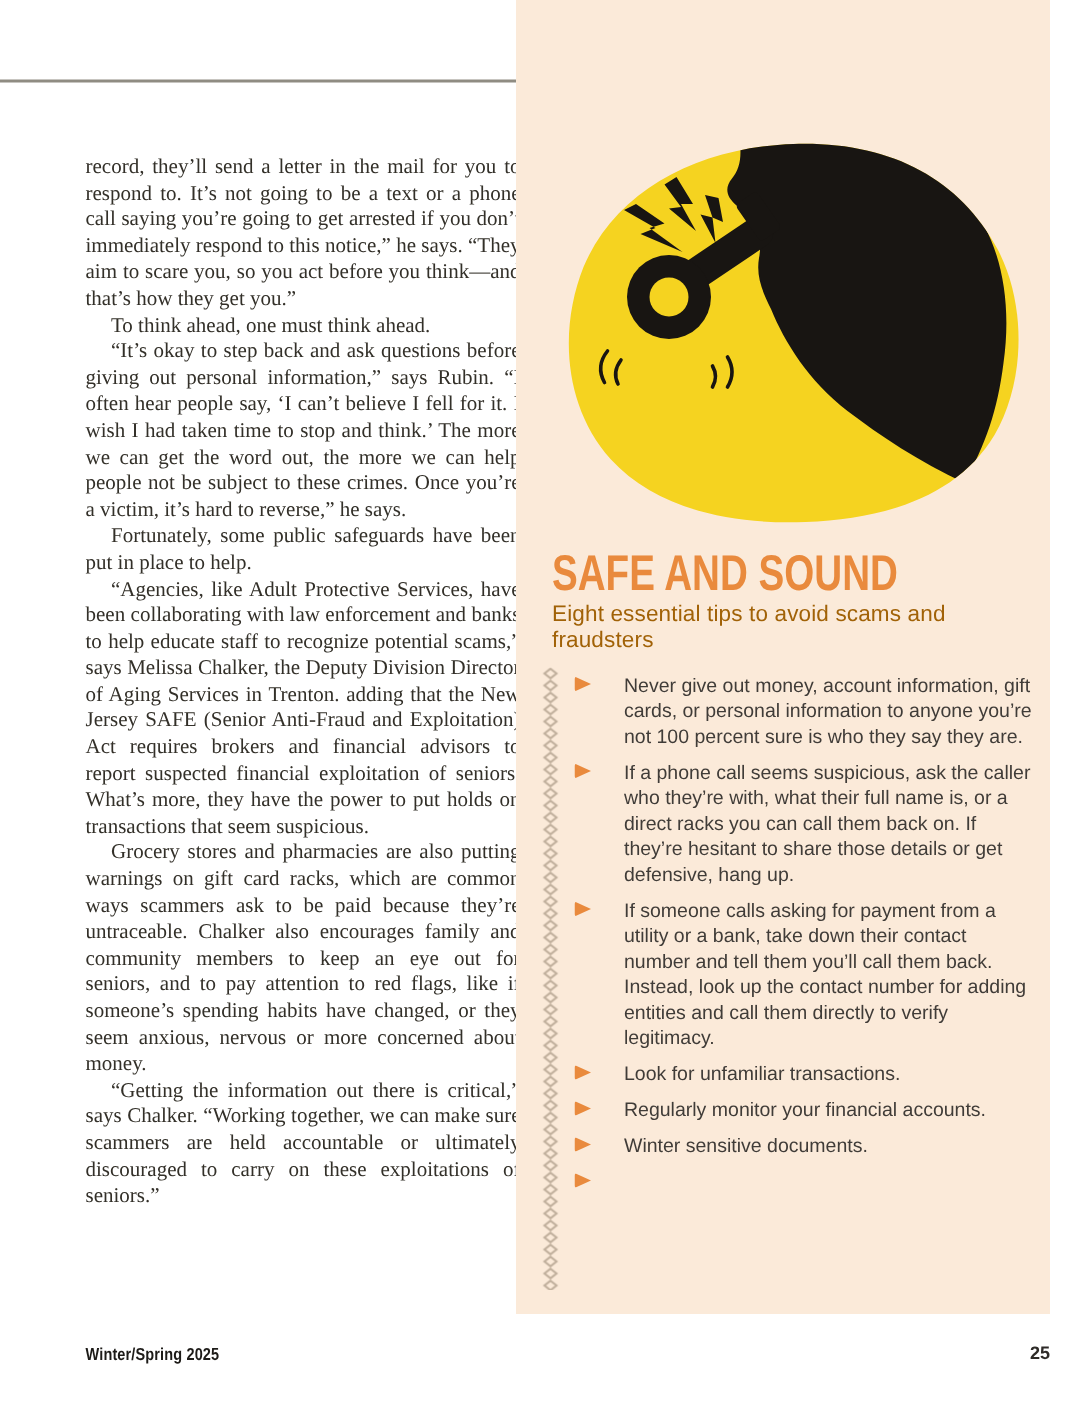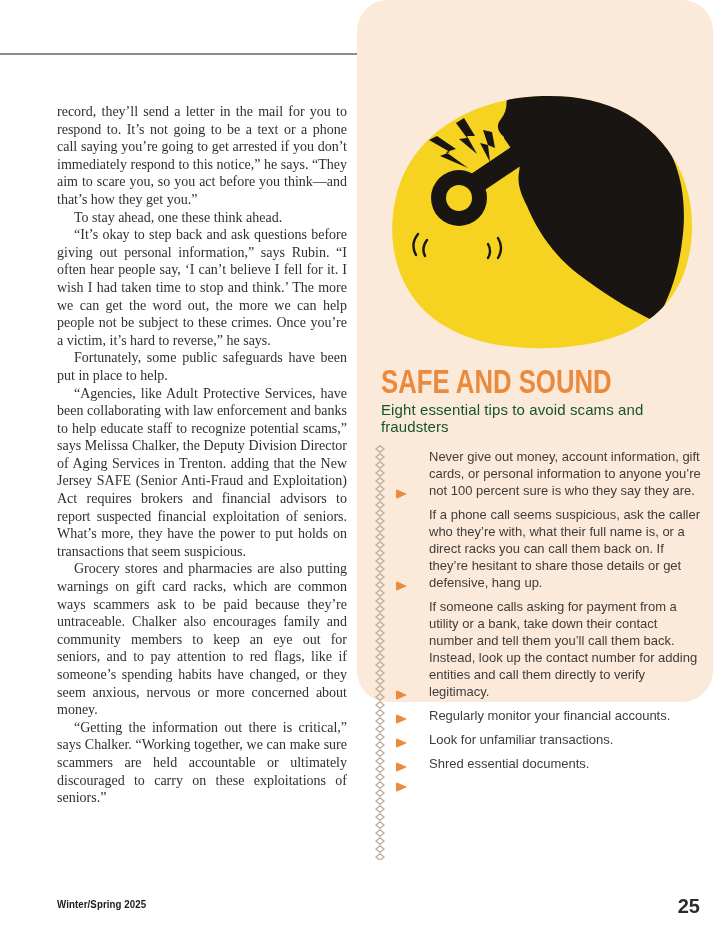--- a/index.html
+++ b/index.html
@@ -15,75 +15,74 @@
   .article-col{
     position:absolute;left:57px;top:103px;width:290px;
     font-family:"Liberation Serif",serif;
     font-size:14px;line-height:17.6px;color:#333029;
     text-align:justify;
   }
   .article-col p{margin:0;}
   .article-col p.indent{text-indent:17px;}
   
   .side-panel{
-    position:absolute;left:357px;top:0;width:356px;height:702px;
+    position:absolute;left:344px;top:0;width:356px;height:876px;
     background:#fbead9;
-    border-radius:31px;
   }
   .illustration{
     position:absolute;left:23px;top:92px;width:324px;height:262px;
   }
   .side-title{
     position:absolute;left:24px;top:363px;
     font-size:31px;font-weight:900;color:#e98a3d;
     letter-spacing:0px;white-space:nowrap;
     transform:scale(0.83,1.08);transform-origin:left top;
   }
   .side-subtitle{
     position:absolute;left:24px;top:401px;width:330px;
-    font-size:15px;color:#14532d;letter-spacing:0.1px;
+    font-size:15px;color:#a16207;letter-spacing:0.1px;
   }
   .tips-wrap{
     position:absolute;left:17px;top:445px;width:330px;display:flex;
   }
   .zigzag{flex:0 0 12px;margin-right:10px;}
   .tips-list{flex:1;padding-top:3px;}
   .tip{
-    display:flex;align-items:flex-end;margin-bottom:7px;
+    display:flex;align-items:flex-start;margin-bottom:7px;
     font-size:13px;line-height:17px;color:#403c38;
   }
   .tip-bullet{
     flex:0 0 13px;margin-right:9px;margin-top:3px;
     width:0;height:0;
     border-left:11px solid #e98a3d;
     border-top:5.5px solid transparent;
     border-bottom:5.5px solid transparent;
     border-radius:2px;
   }
   .tip-text{flex:1;max-width:272px;}
   
   .footer-issue{
     position:absolute;left:57px;top:897px;
     font-size:11px;font-weight:bold;color:#1d1b18;
     transform:scale(0.88,1.05);transform-origin:left top;
     letter-spacing:0.1px;
   }
   .page-num{
     position:absolute;right:28px;top:895px;
-    font-size:20px;font-weight:bold;color:#2e2b28;margin-left:34px;
+    font-size:12px;font-weight:bold;color:#2e2b28;margin-left:34px;
   }
 </style>
 </head>
 <body>
 
 <div class="top-rule"></div>
 
 <div class="article-col">
   <p>record, they’ll send a letter in the mail for you to respond to. It’s not going to be a text or a phone call saying you’re going to get arrested if you don’t immediately respond to this notice,” he says. “They aim to scare you, so you act before you think—and that’s how they get you.”</p>
-  <p class="indent">To stay ahead, one these think ahead.</p>
+  <p class="indent">To think ahead, one must think ahead.</p>
   <p class="indent">“It’s okay to step back and ask questions before giving out personal information,” says Rubin. “I often hear people say, ‘I can’t believe I fell for it. I wish I had taken time to stop and think.’ The more we can get the word out, the more we can help people not be subject to these crimes. Once you’re a victim, it’s hard to reverse,” he says.</p>
   <p class="indent">Fortunately, some public safeguards have been put in place to help.</p>
   <p class="indent">“Agencies, like Adult Protective Services, have been collaborating with law enforcement and banks to help educate staff to recognize potential scams,” says Melissa Chalker, the Deputy Division Director of Aging Services in Trenton. adding that the New Jersey SAFE (Senior Anti-Fraud and Exploitation) Act requires brokers and financial advisors to report suspected financial exploitation of seniors. What’s more, they have the power to put holds on transactions that seem suspicious.</p>
   <p class="indent">Grocery stores and pharmacies are also putting warnings on gift card racks, which are common ways scammers ask to be paid because they’re untraceable. Chalker also encourages family and community members to keep an eye out for seniors, and to pay attention to red flags, like if someone’s spending habits have changed, or they seem anxious, nervous or more concerned about money.</p>
   <p class="indent">“Getting the information out there is critical,” says Chalker. “Working together, we can make sure scammers are held accountable or ultimately discouraged to carry on these exploitations of seniors.”</p>
 </div>
 
 <div class="side-panel">
 
   <svg class="illustration" viewBox="0 0 324 262" aria-hidden="true">
@@ -148,29 +147,29 @@
       <div class="tip">
         <span class="tip-bullet"></span>
         <span class="tip-text">If a phone call seems suspicious, ask the caller who they’re with, what their full name is, or a direct racks you can call them back on. If they’re hesitant to share those details or get defensive, hang up.</span>
       </div>
       <div class="tip">
         <span class="tip-bullet"></span>
         <span class="tip-text">If someone calls asking for payment from a utility or a bank, take down their contact number and tell them you’ll call them back. Instead, look up the contact number for adding entities and call them directly to verify legitimacy.</span>
       </div>
       <div class="tip">
         <span class="tip-bullet"></span>
+        <span class="tip-text">Look for unfamiliar transactions.</span>
+      </div>
+      <div class="tip">
+        <span class="tip-bullet"></span>
         <span class="tip-text">Regularly monitor your financial accounts.</span>
       </div>
       <div class="tip">
         <span class="tip-bullet"></span>
-        <span class="tip-text">Look for unfamiliar transactions.</span>
-      </div>
-      <div class="tip">
-        <span class="tip-bullet"></span>
-        <span class="tip-text">Shred essential documents.</span>
+        <span class="tip-text">Winter sensitive documents.</span>
       </div>
       <div class="tip">
         <span class="tip-bullet"></span>
       </div>
     </div>
   </div>
 </div>
 
 <div class="footer-issue">Winter/Spring 2025</div>
 <div class="page-num">25</div>

